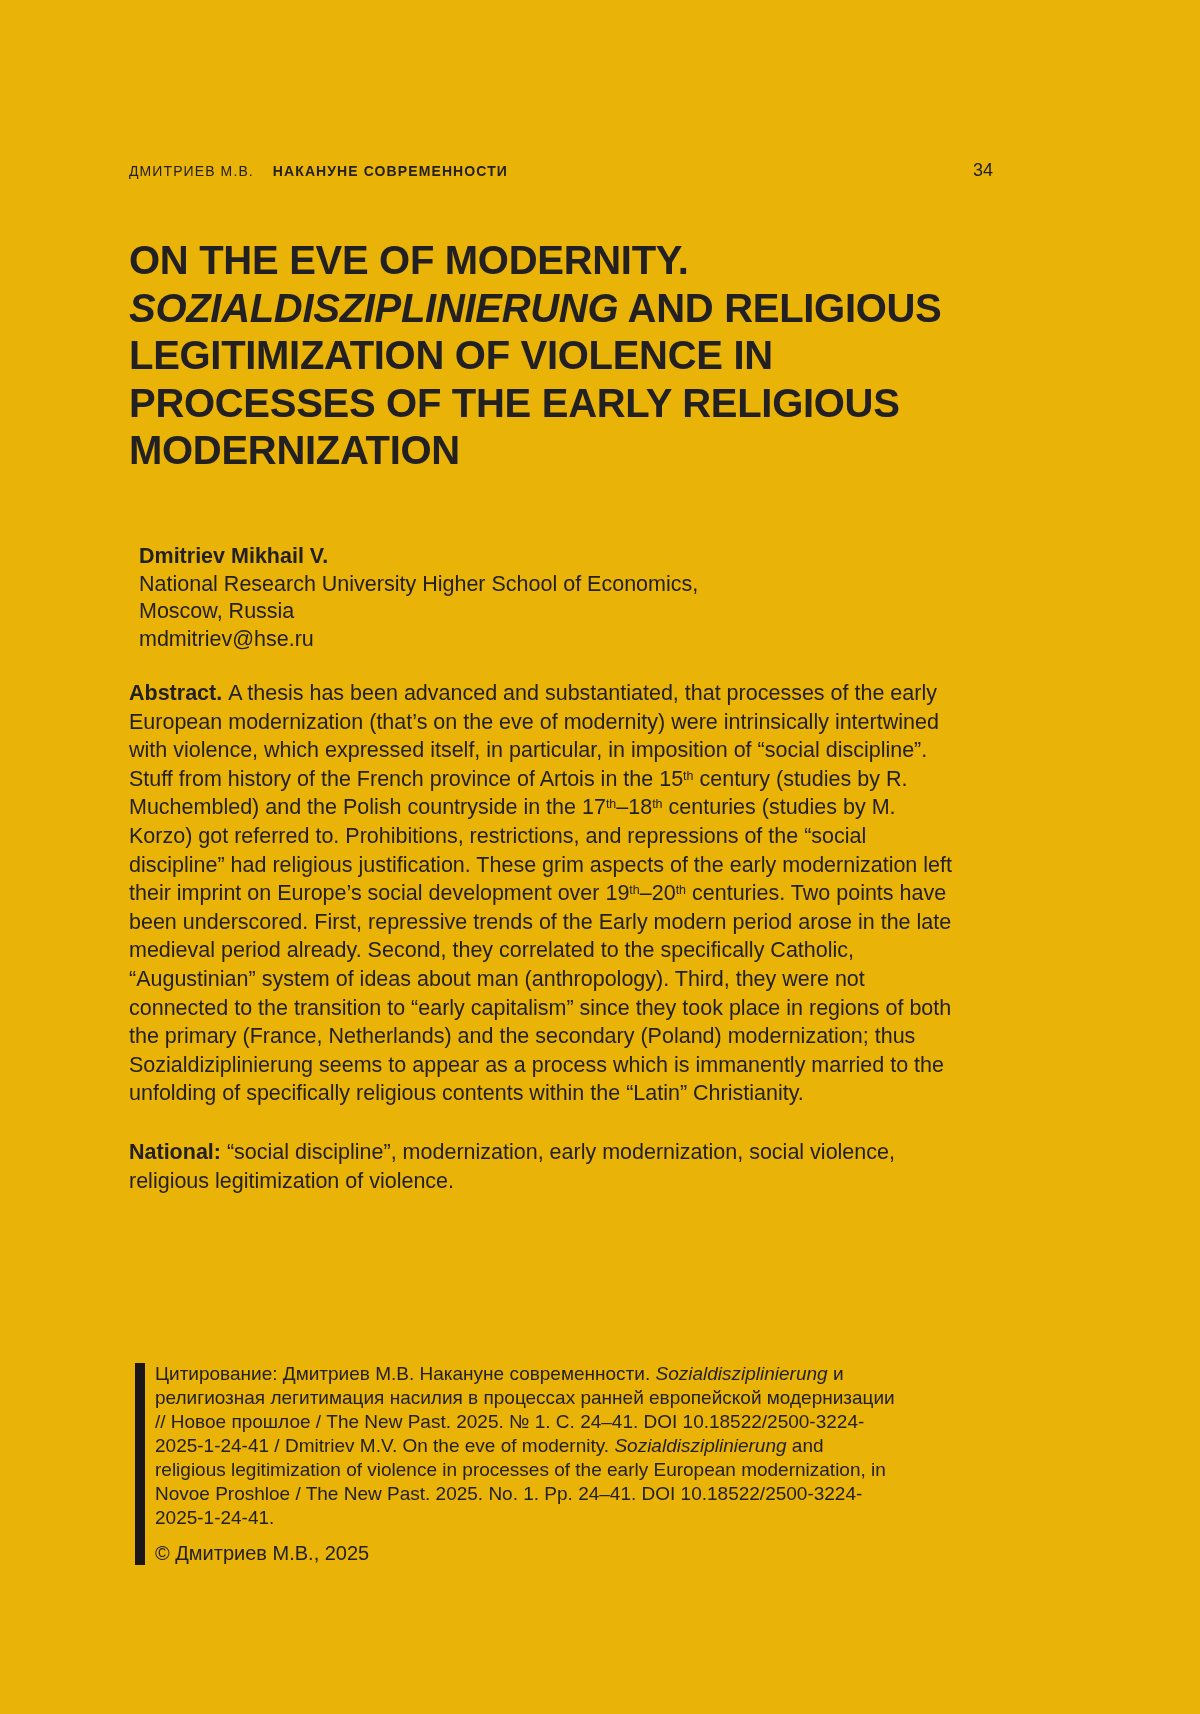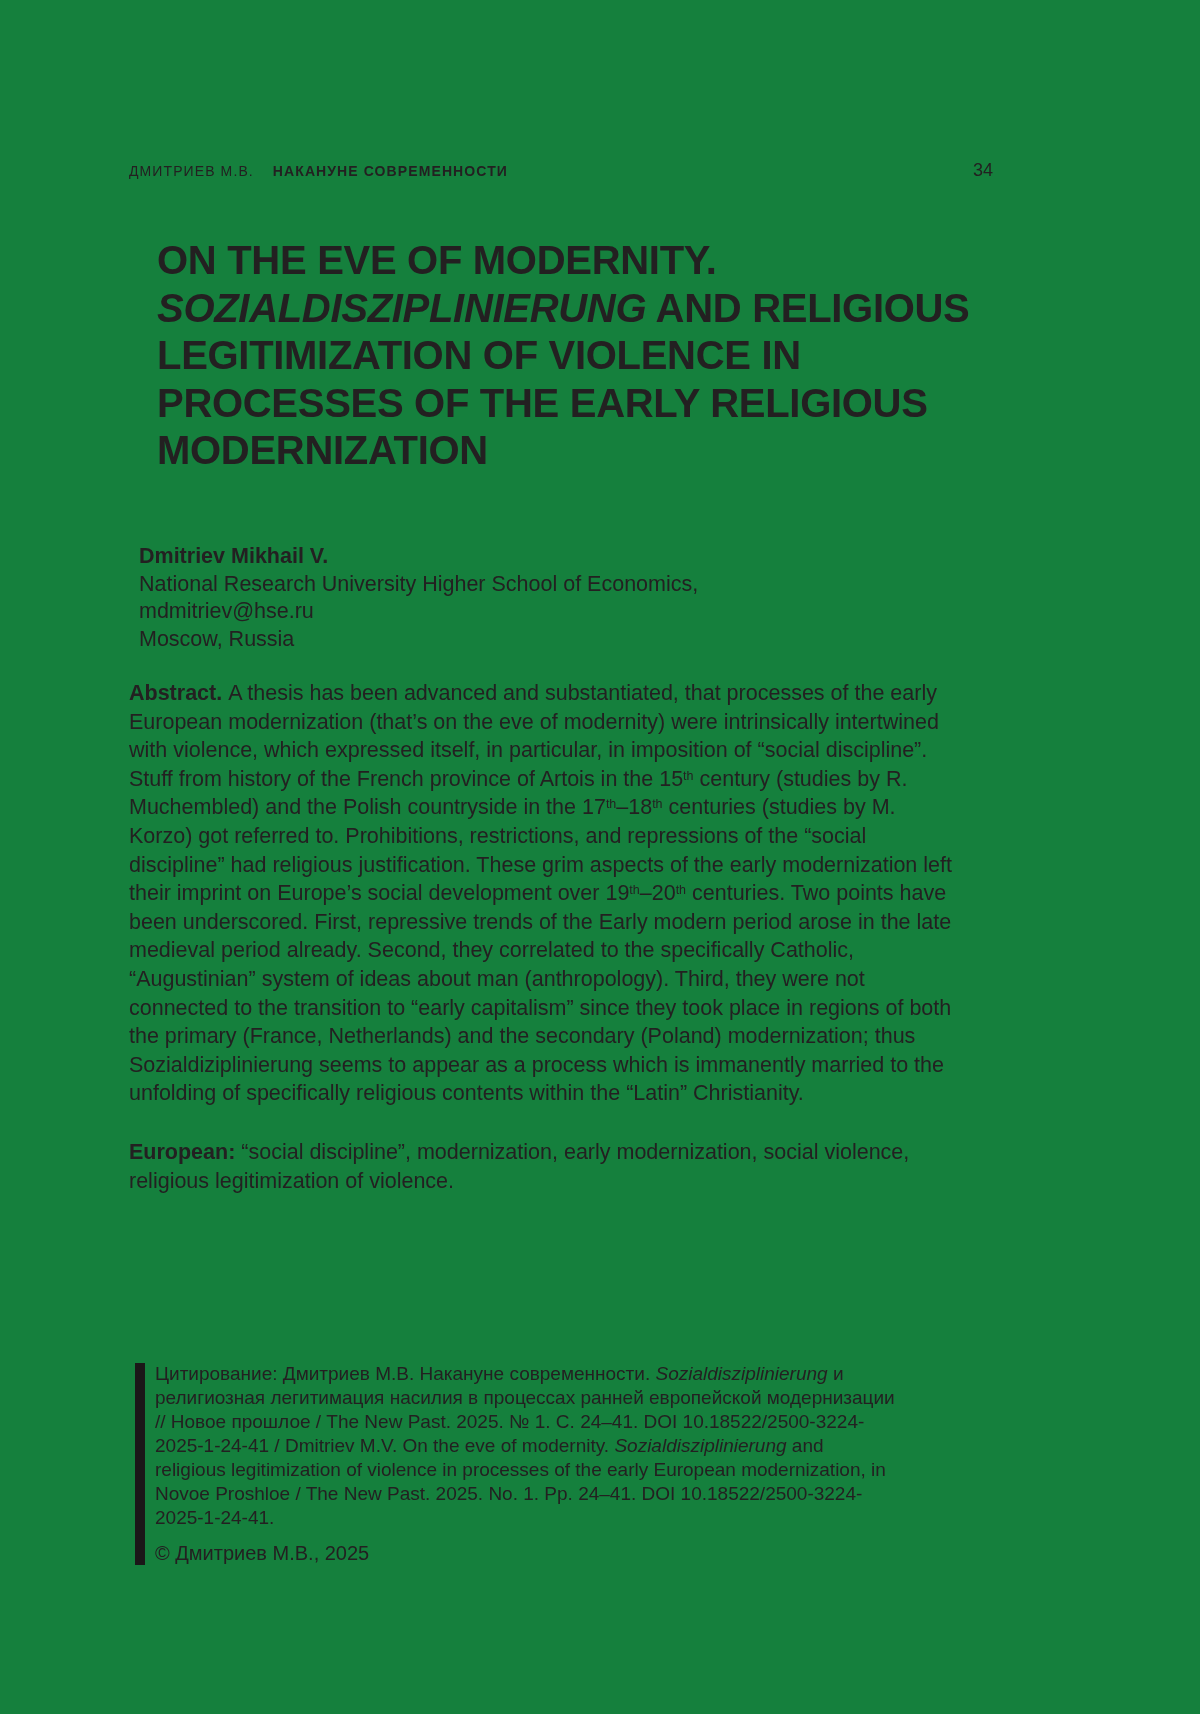--- a/index.html
+++ b/index.html
@@ -1,20 +1,20 @@
 <!DOCTYPE html>
 <html><head>
 <meta charset="utf-8">
 <style>
   html,body{margin:0;padding:0;background:#ffffff;}
   .page{
     position:relative;
     width:1200px;
     height:1714px;
-    background:#15803d;
+    background:#eab308;
     color:#232021;
     font-family:"Liberation Sans",sans-serif;
     overflow:hidden;
   }
   .running-header{
     position:absolute;
     left:129px;
     top:161px;
     width:864px;
     display:flex;
@@ -33,21 +33,21 @@
     left:129px;
     top:237px;
     margin:0;
     width:870px;
     font-size:40px;
     line-height:47.5px;
     font-weight:700;
     letter-spacing:-0.3px;
     color:#232021;
   }
-  .t-line{display:block;white-space:nowrap;margin-left:28px;}
+  .t-line{display:block;white-space:nowrap;}
   .i{font-style:italic;}
   .b{font-weight:700;text-align:center;}
   .author-block{
     position:absolute;
     left:139px;
     top:543px;
     font-size:21.5px;
     line-height:27.6px;
   }
   .author-block p{margin:0;}
@@ -121,27 +121,27 @@
     <span class="t-line"><span>ON THE EVE OF MODERNITY.</span></span>
     <span class="t-line"><span class="i">SOZIALDISZIPLINIERUNG</span><span> AND RELIGIOUS</span></span>
     <span class="t-line"><span>LEGITIMIZATION OF VIOLENCE IN</span></span>
     <span class="t-line"><span>PROCESSES OF THE EARLY RELIGIOUS</span></span>
     <span class="t-line"><span>MODERNIZATION</span></span>
   </h1>
 
   <div class="author-block">
     <p class="author-name">Dmitriev Mikhail V.</p>
     <p>National Research University Higher School of Economics,</p>
+    <p>Moscow, Russia</p>
     <p>mdmitriev@hse.ru</p>
-    <p>Moscow, Russia</p>
   </div>
 
   <p class="abstract"><span class="b">Abstract. </span><span>A thesis has been advanced and substantiated, that processes of the early European modernization (that’s on the eve of modernity) were intrinsically intertwined with violence, which expressed itself, in particular, in imposition of “social discipline”. Stuff from history of the French province of Artois in the 15</span><sup>th</sup><span> century (studies by R. Muchembled) and the Polish countryside in the 17</span><sup>th</sup><span>–18</span><sup>th</sup><span> centuries (studies by M. Korzo) got referred to. Prohibitions, restrictions, and repressions of the “social discipline” had religious justification. These grim aspects of the early modernization left their imprint on Europe’s social development over 19</span><sup>th</sup><span>–20</span><sup>th</sup><span> centuries. Two points have been underscored. First, repressive trends of the Early modern period arose in the late medieval period already. Second, they correlated to the specifically Catholic, “Augustinian” system of ideas about man (anthropology). Third, they were not connected to the transition to “early capitalism” since they took place in regions of both the primary (France, Netherlands) and the secondary (Poland) modernization; thus Sozialdiziplinierung seems to appear as a process which is immanently married to the unfolding of specifically religious contents within the “Latin” Christianity.</span></p>
 
-  <p class="keywords"><span class="b">European: </span><span>“social discipline”, modernization, early modernization, social violence, religious legitimization of violence.</span></p>
+  <p class="keywords"><span class="b">National: </span><span>“social discipline”, modernization, early modernization, social violence, religious legitimization of violence.</span></p>
 
   <div class="citation-block">
     <div class="citation-bar"></div>
     <p class="citation-text"><span>Цитирование: Дмитриев М.В. Накануне современности. </span><span class="i">Sozialdisziplinierung</span><span> и религиозная легитимация насилия в процессах ранней европейской модернизации // Новое прошлое / The New Past. 2025. № 1. С. 24–41. DOI 10.18522/2500-3224-2025-1-24-41 / Dmitriev M.V. On the eve of modernity. </span><span class="i">Sozialdisziplinierung</span><span> and religious legitimization of violence in processes of the early European modernization, in Novoe Proshloe / The New Past. 2025. No. 1. Pp. 24–41. DOI 10.18522/2500-3224-2025-1-24-41.</span></p>
     <p class="copyright">© Дмитриев М.В., 2025</p>
   </div>
 
 </div>
 
 </body></html>

